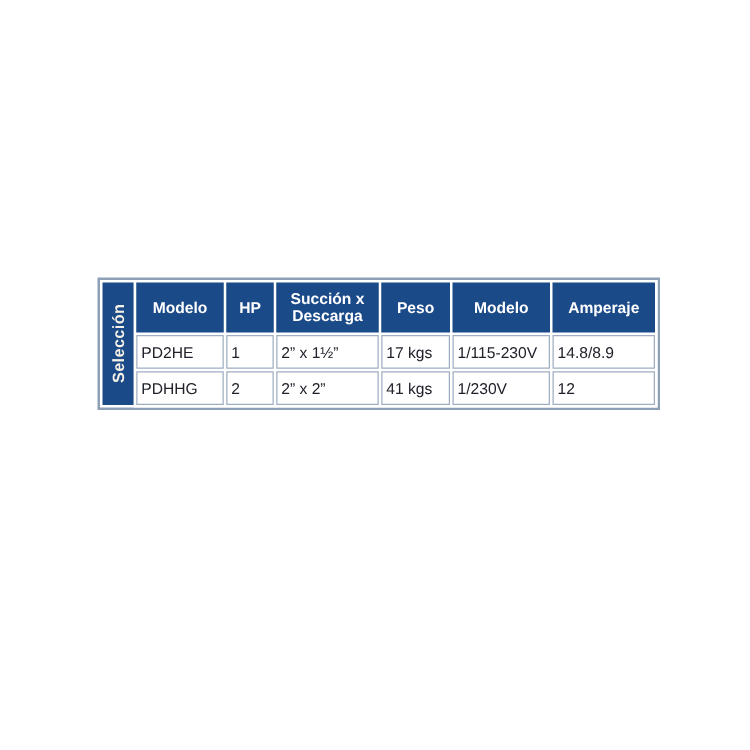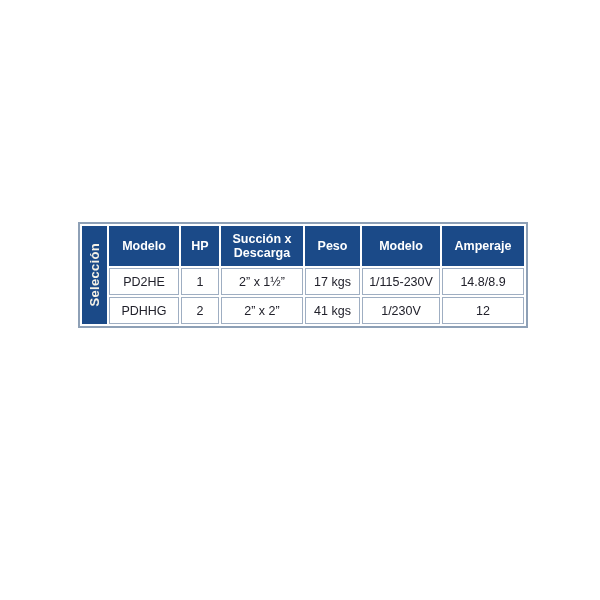--- a/index.html
+++ b/index.html
@@ -55,21 +55,20 @@
     height: 38px;
     padding: 1px 4px;
     vertical-align: middle;
     border: 0;
   }
   table.spec td {
     border: 1px solid #9FAEC2;
     color: #21212B;
     background: #ffffff;
     font-size: 12.5px;
-    text-align: center;
     vertical-align: middle;
     height: 25px;
     padding: 0 3px;
     white-space: nowrap;
   }
   col.c-modelo   { width: 70px; }
   col.c-hp       { width: 38px; }
   col.c-succion  { width: 82px; }
   col.c-peso     { width: 55px; }
   col.c-volts    { width: 78px; }

